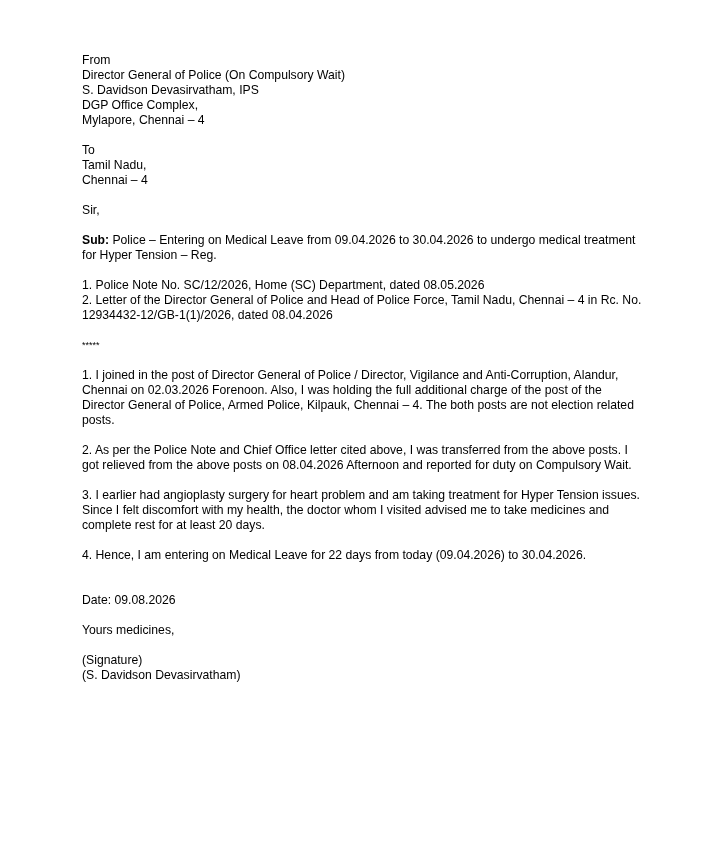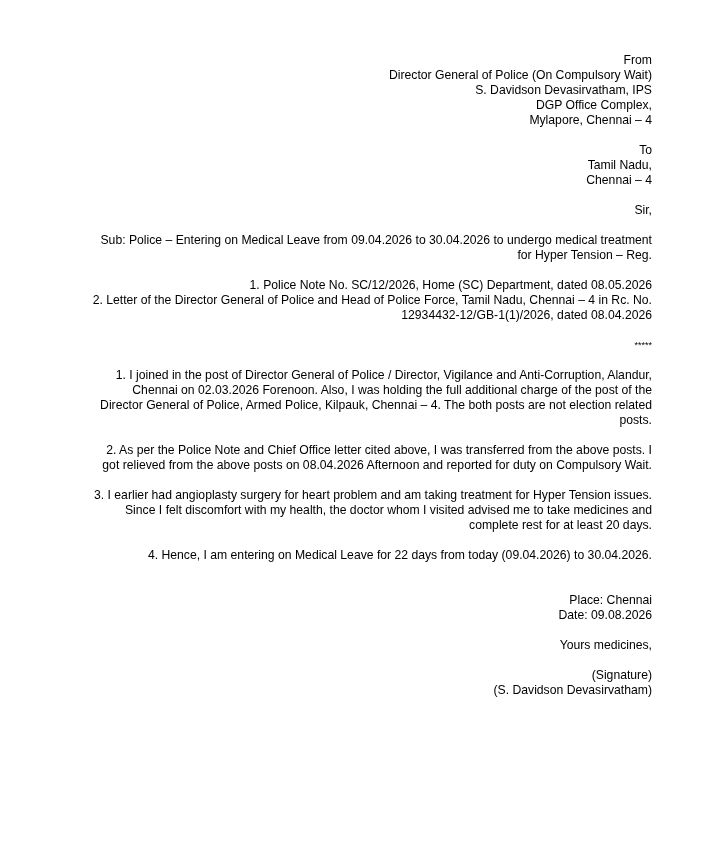--- a/index.html
+++ b/index.html
@@ -8,29 +8,28 @@
       position: relative;
       width: 720px; height: 856px;
       background: #ffffff;
       color: #000000;
       font-family: "Liberation Sans", sans-serif;
       font-size: 12.2px;
       line-height: 15px;
     }
     .content {
       position: absolute;
-      left: 92px;
+      left: 82px;
       top: 53px;
       width: 560px;
-      text-align: right;
     }
     .line { display: block; white-space: nowrap; }
     .para { display: block; white-space: normal; }
     .gap { height: 15px; }
-    b { font-weight: normal; margin-top: 8px; }
+    b { font-weight: bold; margin-top: 8px; }
     .stars { font-size: 9px; letter-spacing: 0px; line-height: 15px; }
   </style>
 </head>
 <body>
 
 <div class="page">
   <div class="content">
 
     <div>
       <span class="line">From</span>
@@ -75,21 +74,20 @@
     <div class="gap"></div>
     <div class="para">3. I earlier had angioplasty surgery for heart problem and am taking treatment for Hyper Tension issues. Since I felt discomfort with my health, the doctor whom I visited advised me to take medicines and complete rest for at least 20 days.</div>
     <div class="gap"></div>
     <div class="para">4. Hence, I am entering on Medical Leave for 22 days from today (09.04.2026) to 30.04.2026.</div>
 
     <div class="gap"></div>
 
 
     <div class="gap"></div>
 
-    <span class="line">Place: Chennai</span>
     <span class="line">Date: 09.08.2026</span>
 
     <div class="gap"></div>
 
     <span class="line">Yours medicines,</span>
 
     <div class="gap"></div>
 
     <span class="line">(Signature)</span>
     <span class="line">(S. Davidson Devasirvatham)</span>

